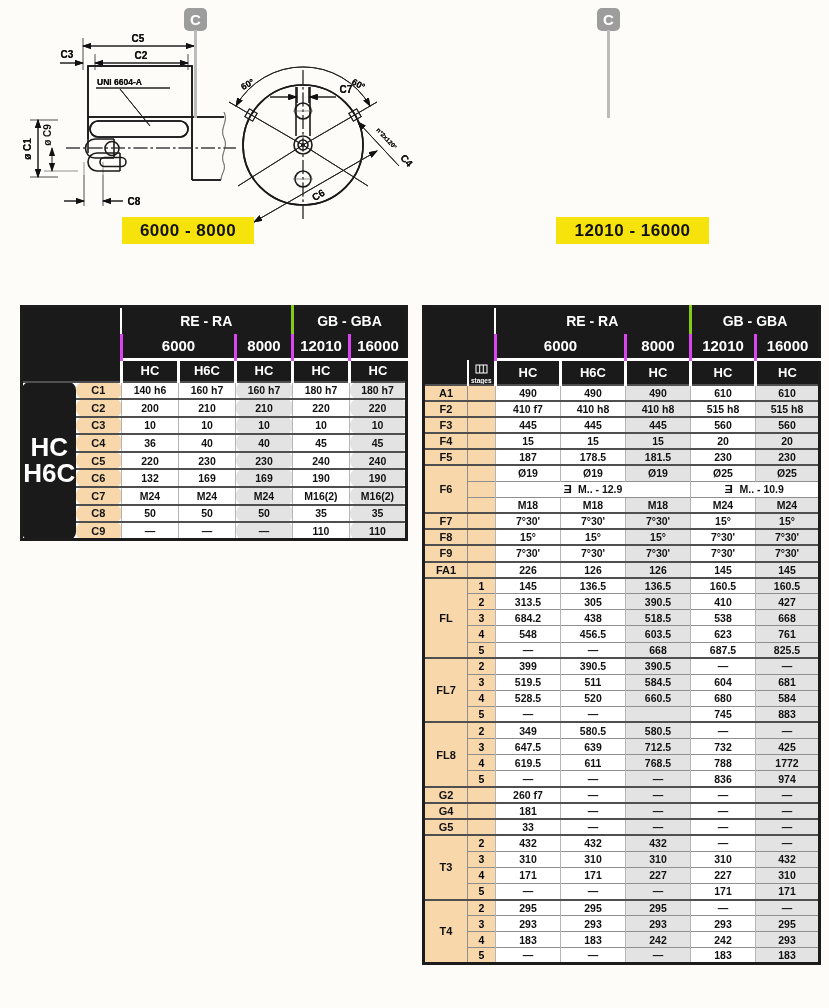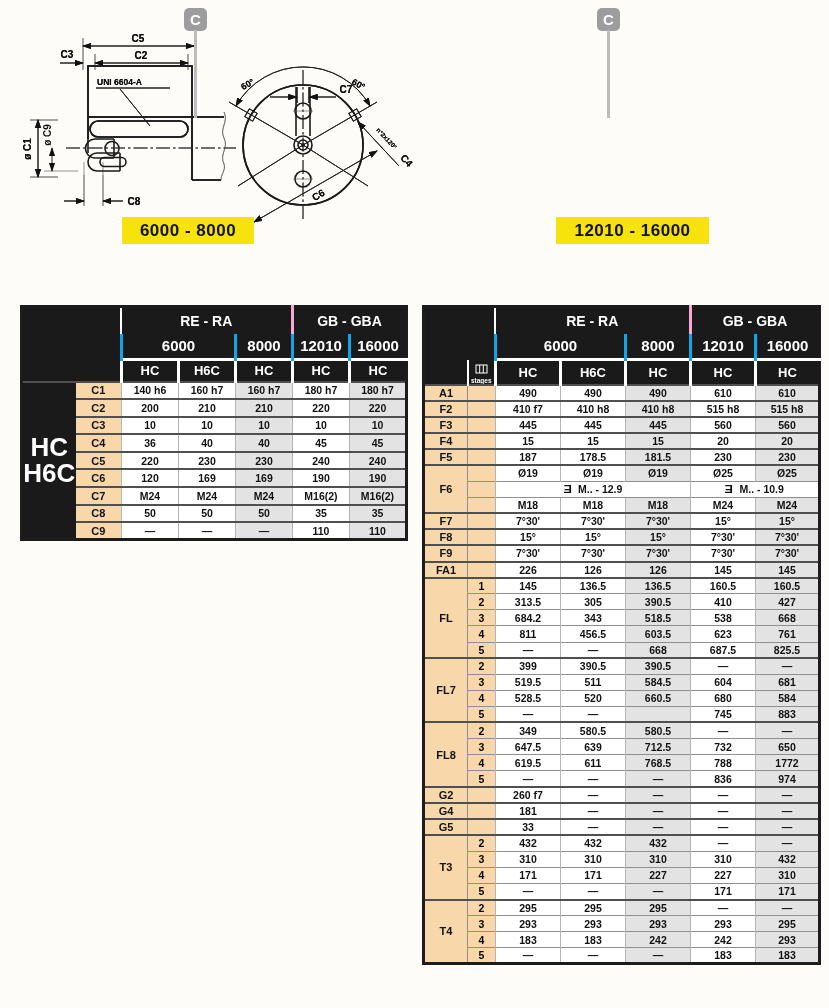--- a/index.html
+++ b/index.html
@@ -30,36 +30,36 @@
   
   .tbl-wrap{position:absolute;top:305px;}
   #left-wrap{left:20px;width:385px;}
   #right-wrap{left:422px;width:396px;}
   table.spec{border-collapse:collapse;table-layout:fixed;width:100%;background:#fff;
              border:3px solid #1c1c1c;}
   table.spec th,table.spec td{padding:0;overflow:hidden;white-space:nowrap;}
 
   thead th{background:#1a1a1a;color:#fff;text-align:center;font-weight:700;}
   th.grp{font-size:14px;height:27px;}
-  th.g2{border-left:3px solid #f9a8d4;}
-  th.size{font-size:15px;height:26px;border-left:3px solid #0ea5e9;}
+  th.g2{border-left:3px solid #84cc16;}
+  th.size{font-size:15px;height:26px;border-left:3px solid #d946ef;}
   th.var{font-size:13px;height:22px;border-left:3px solid #fff;border-top:3px solid #fff;}
   th.corner,th.corner-s{background:#1a1a1a;}
   th.stages-th{border-left:2px solid #fff;vertical-align:middle;}
   .stages-txt{color:#fff;font-size:6.5px;font-weight:700;line-height:6px;}
 
   tbody td{border-top:1px solid #8f8f8f;text-align:center;}
   tr.gs td{border-top:2px solid #4f4f4f;}
   td.lab{background:#f8d8ab;font-weight:700;font-size:11px;color:#111;}
   td.stage{background:#f8d8ab;font-weight:700;font-size:10.5px;border-left:1px solid #8f8f8f;}
   td.val{background:#fff;font-weight:700;font-size:10.5px;color:#111;border-left:1px solid #b5b5b5;}
   td.val.c2,td.val.c4{background:#e3e3e3;}
   td.span-val{background:#fff;}
   .screw-icon{display:inline-block;font-weight:900;font-size:11px;margin-right:7px;transform:scaleX(1.15);}
-  #left-wrap tbody td{height:17.6px;}
+  #left-wrap tbody td{height:17.6px;border-radius:8px;}
   #right-wrap tbody td{height:16.1px;}
   td.side-cell{background:#1a1a1a;color:#fff;font-weight:800;font-size:26px;line-height:1.02;
                text-align:center;vertical-align:middle;}
 </style>
 </head>
 <body>
 
 <div class="page">
 
   <svg id="svgA" class="draw-svg" width="415" height="300" viewBox="0 0 415 300">
@@ -277,21 +277,21 @@
           <tr class="gs">
             <td class="lab" rowspan="1">C5</td>
             <td class="val c0">220</td>
             <td class="val c1">230</td>
             <td class="val c2">230</td>
             <td class="val c3">240</td>
             <td class="val c4">240</td>
           </tr>
           <tr class="gs">
             <td class="lab" rowspan="1">C6</td>
-            <td class="val c0">120</td>
+            <td class="val c0">132</td>
             <td class="val c1">169</td>
             <td class="val c2">169</td>
             <td class="val c3">190</td>
             <td class="val c4">190</td>
           </tr>
           <tr class="gs">
             <td class="lab" rowspan="1">C7</td>
             <td class="val c0">M24</td>
             <td class="val c1">M24</td>
             <td class="val c2">M24</td>
@@ -475,28 +475,28 @@
             <td class="stage">2</td>
             <td class="val c0">313.5</td>
             <td class="val c1">305</td>
             <td class="val c2">390.5</td>
             <td class="val c3">410</td>
             <td class="val c4">427</td>
           </tr>
           <tr>
             <td class="stage">3</td>
             <td class="val c0">684.2</td>
-            <td class="val c1">343</td>
+            <td class="val c1">438</td>
             <td class="val c2">518.5</td>
             <td class="val c3">538</td>
             <td class="val c4">668</td>
           </tr>
           <tr>
             <td class="stage">4</td>
-            <td class="val c0">811</td>
+            <td class="val c0">548</td>
             <td class="val c1">456.5</td>
             <td class="val c2">603.5</td>
             <td class="val c3">623</td>
             <td class="val c4">761</td>
           </tr>
           <tr>
             <td class="stage">5</td>
             <td class="val c0">—</td>
             <td class="val c1">—</td>
             <td class="val c2">668</td>
@@ -544,21 +544,21 @@
             <td class="val c2">580.5</td>
             <td class="val c3">—</td>
             <td class="val c4">—</td>
           </tr>
           <tr>
             <td class="stage">3</td>
             <td class="val c0">647.5</td>
             <td class="val c1">639</td>
             <td class="val c2">712.5</td>
             <td class="val c3">732</td>
-            <td class="val c4">650</td>
+            <td class="val c4">425</td>
           </tr>
           <tr>
             <td class="stage">4</td>
             <td class="val c0">619.5</td>
             <td class="val c1">611</td>
             <td class="val c2">768.5</td>
             <td class="val c3">788</td>
             <td class="val c4">1772</td>
           </tr>
           <tr>

